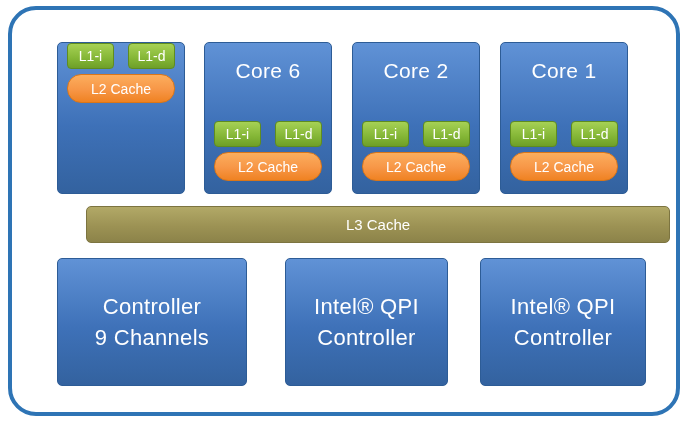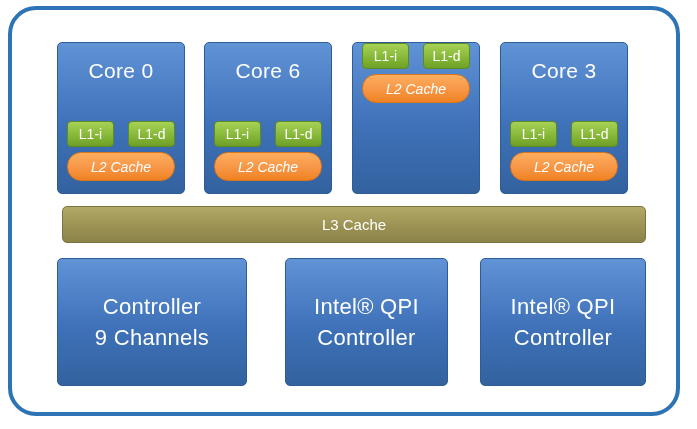--- a/index.html
+++ b/index.html
@@ -38,25 +38,25 @@
   }
   .green {
     background: linear-gradient(180deg, #a6d155 0%, #84b636 60%, #6e9f28 100%);
     border: 1px solid #5f8c20;
     border-radius: 4px;
   }
   .orange {
     background: linear-gradient(180deg, #fcae5e 0%, #f79646 55%, #ef8222 100%);
     border: 1px solid #d97619;
     border-radius: 14px;
-    font-style: italic;
   }
   .olive {
     background: linear-gradient(180deg, #b2a967 0%, #9c9254 55%, #8c8349 100%);
     border: 1px solid #7c7440;
+    margin-left: 24px;
   }
 
   
   .core {
     top: 42px;
     height: 152px;
     width: 128px;
     display: flex;
     flex-direction: column;
     padding: 0 9px 12px 9px;
@@ -122,47 +122,47 @@
   .qpi1 { left: 285px; width: 163px; }
   .qpi2 { left: 480px; width: 166px; }
 </style>
 </head>
 <body>
 
 <div class="canvas">
   <div class="chip-frame"></div>
 
   <div class="box blue core core0">
-    <div class="core-title">Core 0</div>
     <div class="l1-row">
       <div class="l1 green">L1-i</div>
       <div class="l1 green">L1-d</div>
     </div>
     <div class="l2 orange">L2 Cache</div>
   </div>
 
   <div class="box blue core core1">
     <div class="core-title">Core 6</div>
     <div class="l1-row">
       <div class="l1 green">L1-i</div>
       <div class="l1 green">L1-d</div>
     </div>
     <div class="l2 orange">L2 Cache</div>
   </div>
 
   <div class="box blue core core2">
+    <div class="core-title">Core 2</div>
     <div class="l1-row">
       <div class="l1 green">L1-i</div>
       <div class="l1 green">L1-d</div>
     </div>
     <div class="l2 orange">L2 Cache</div>
   </div>
 
   <div class="box blue core core3">
-    <div class="core-title">Core 3</div>
+    <div class="core-title">Core 1</div>
     <div class="l1-row">
       <div class="l1 green">L1-i</div>
       <div class="l1 green">L1-d</div>
     </div>
     <div class="l2 orange">L2 Cache</div>
   </div>
 
   <div class="box olive l3-bar">L3 Cache</div>
 
   <div class="box blue controller ddr3">

